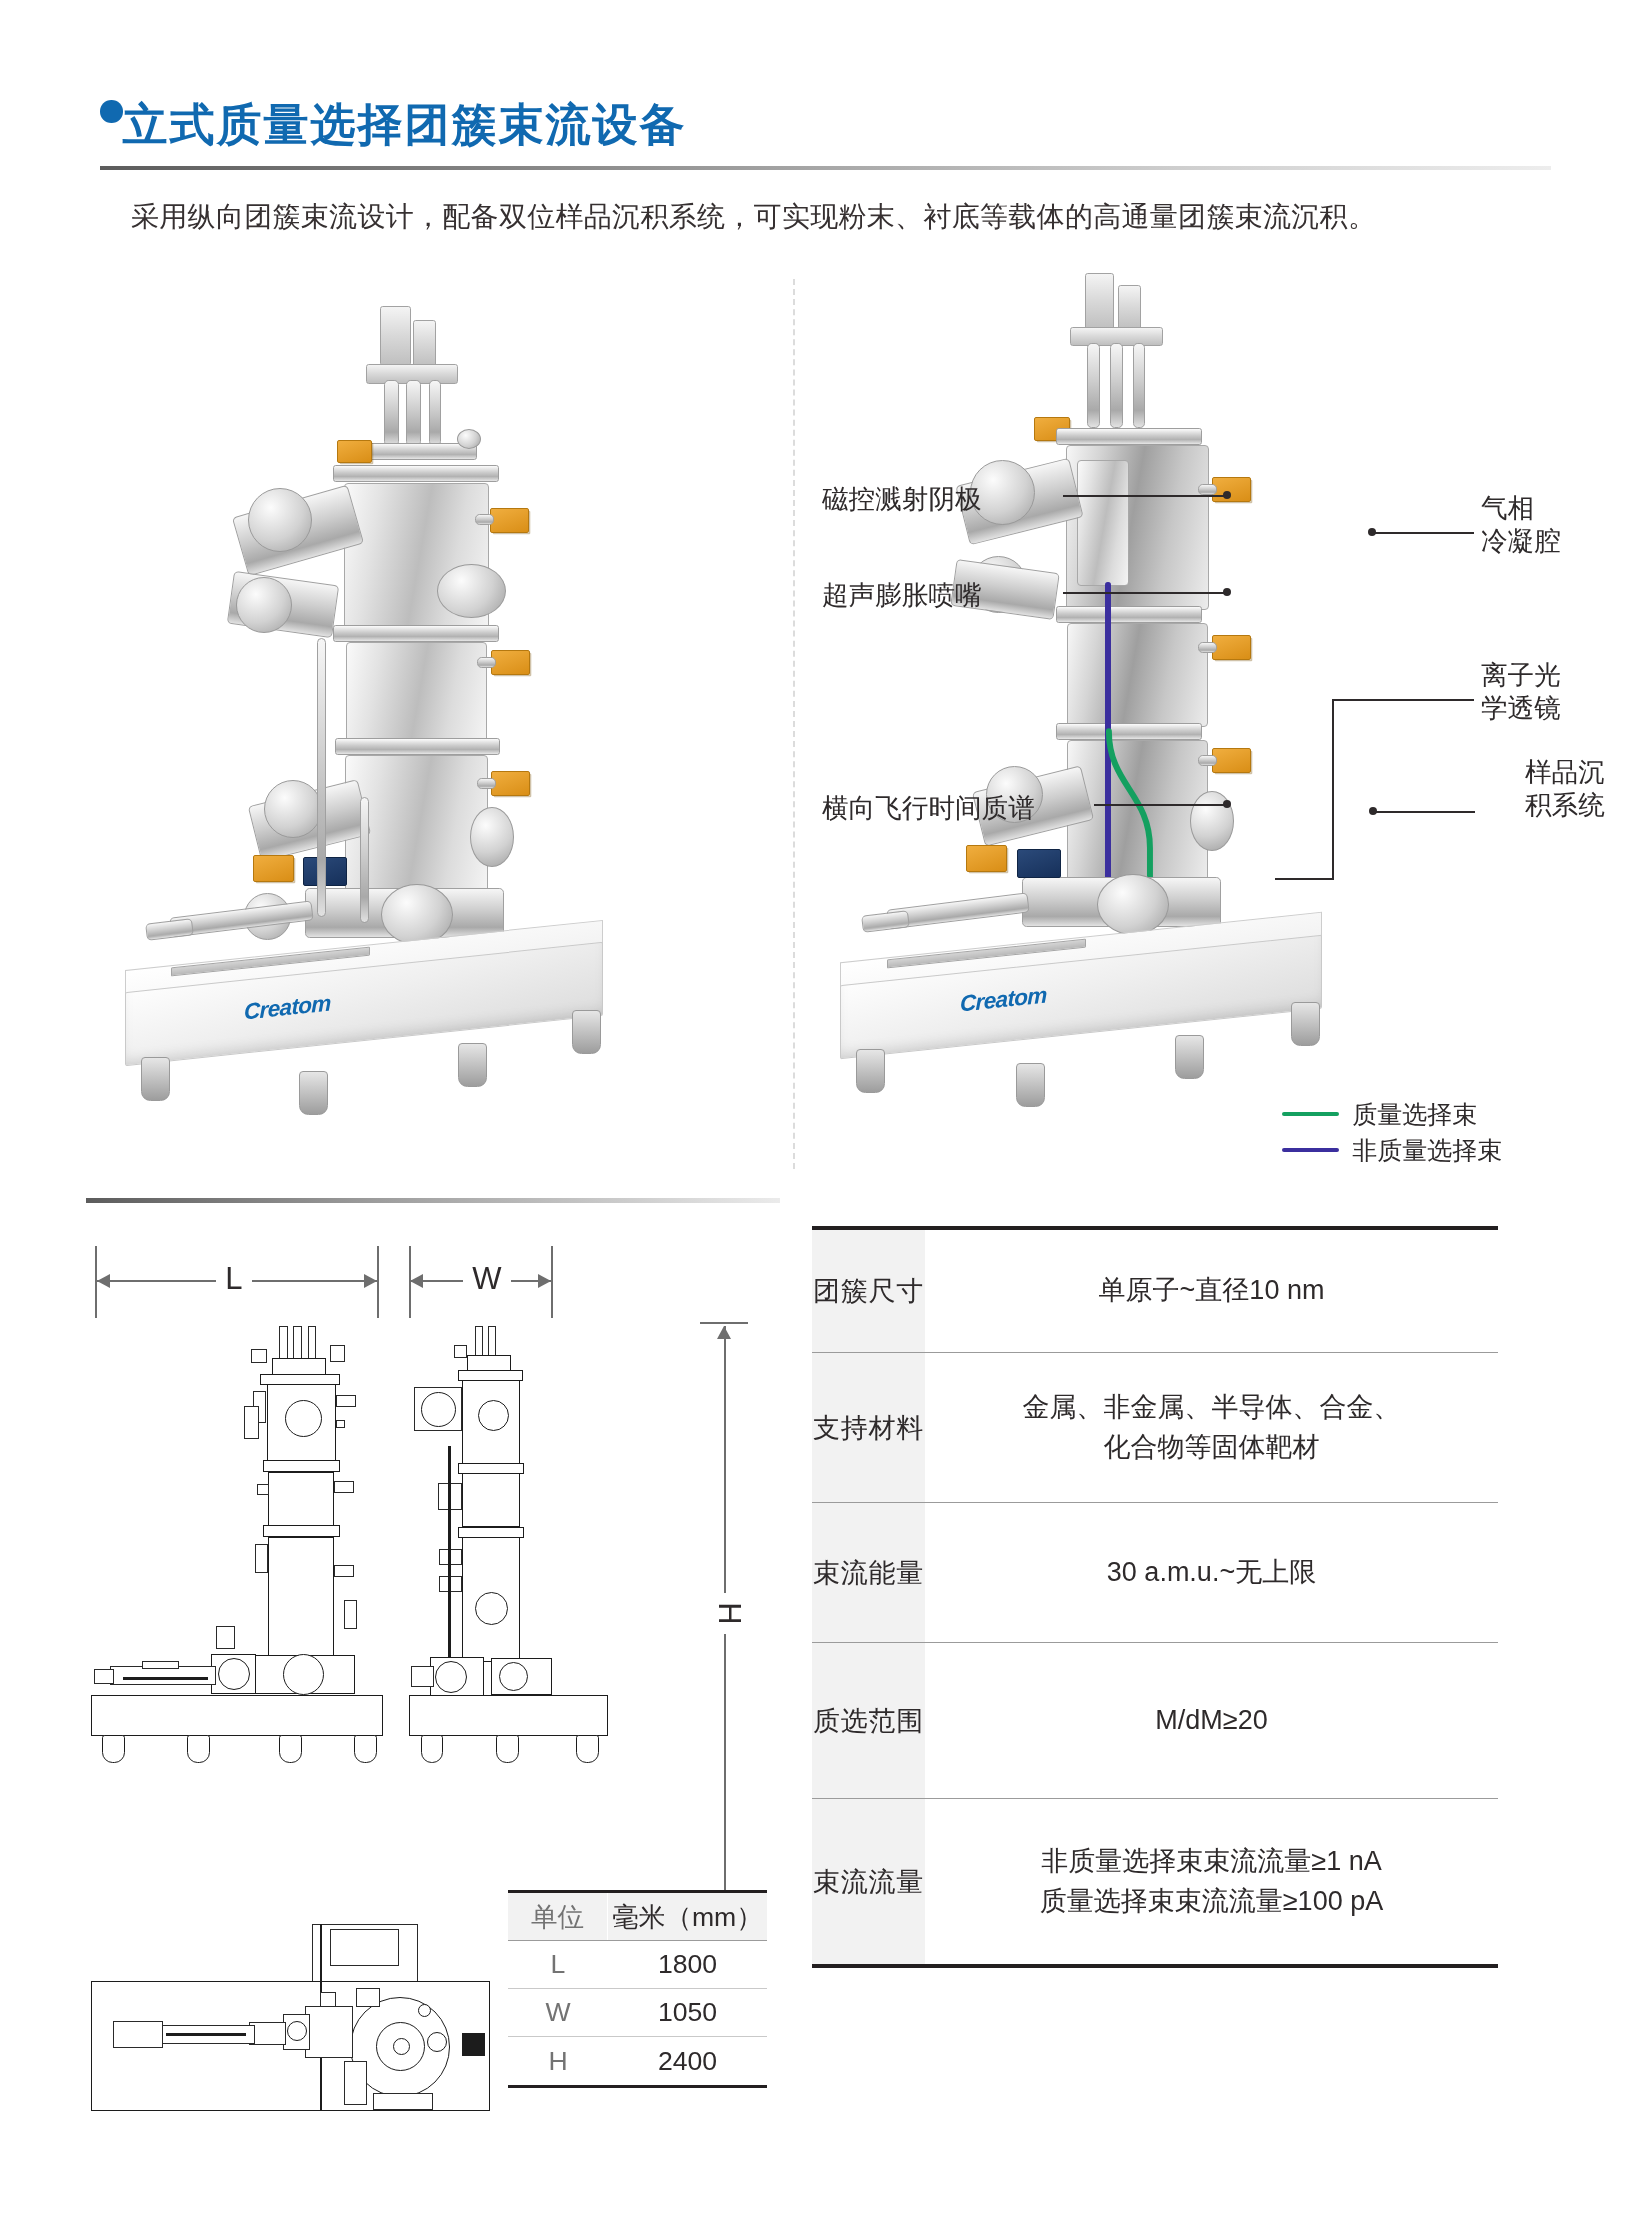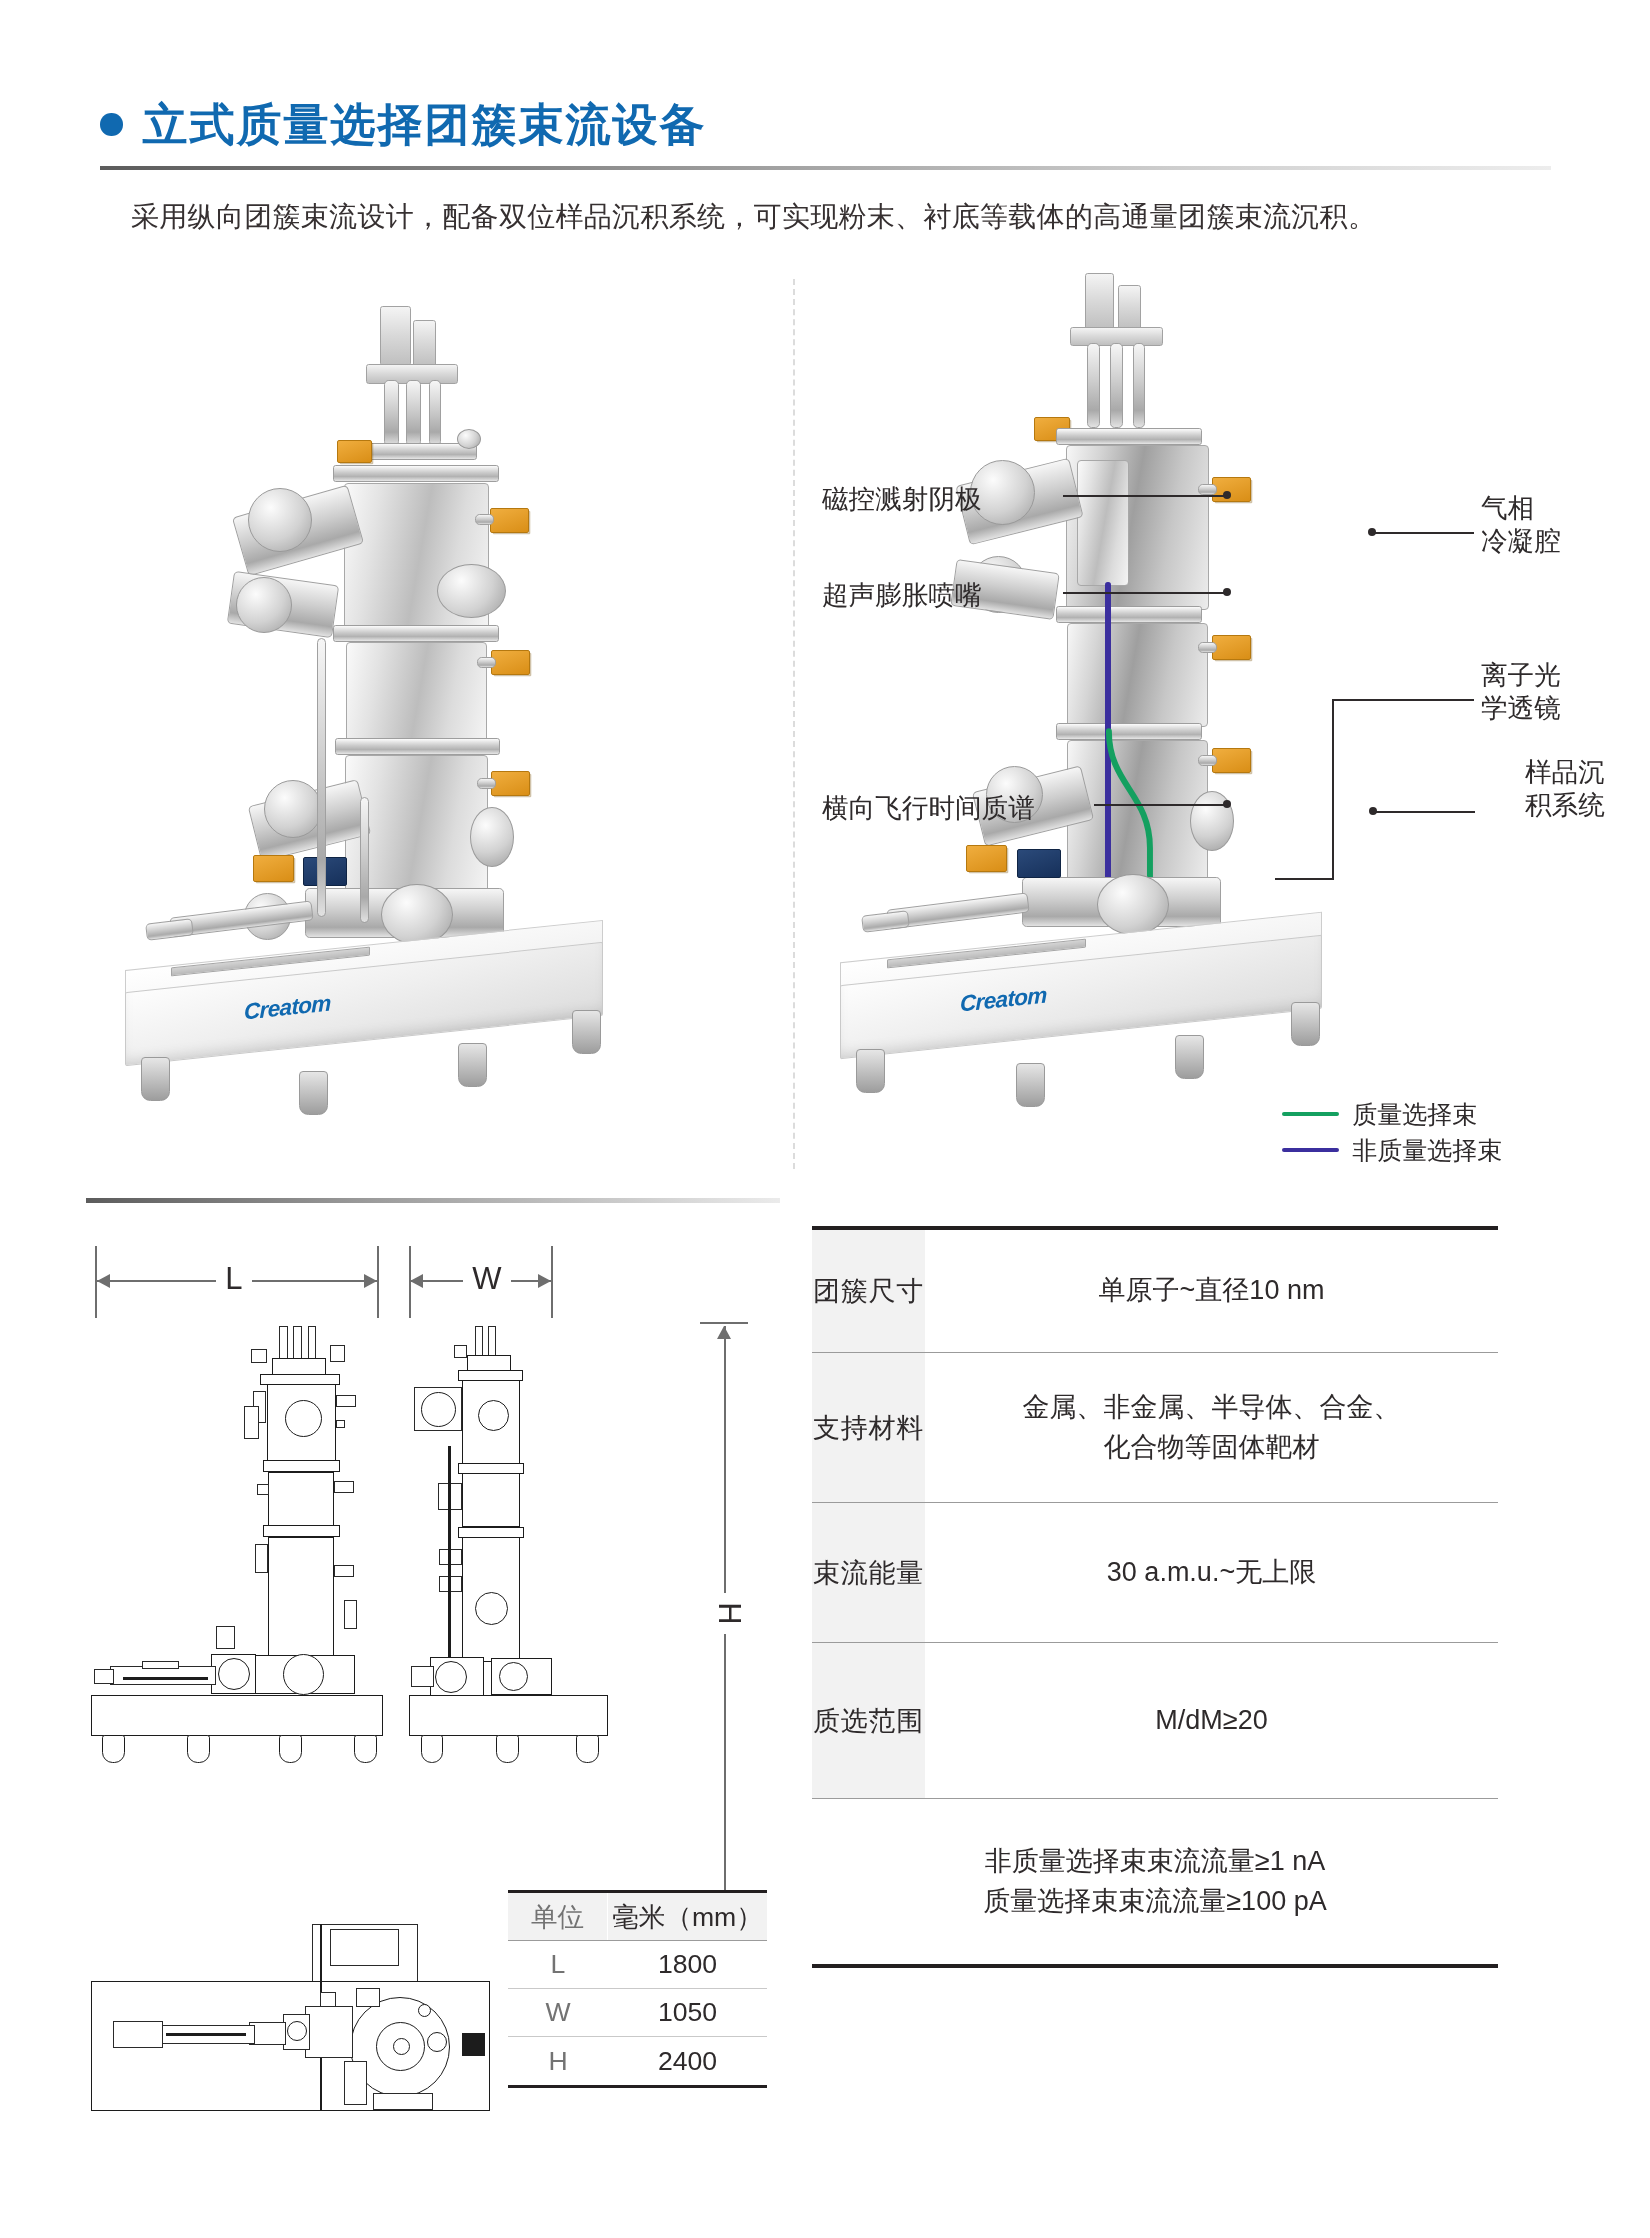--- a/index.html
+++ b/index.html
@@ -6,21 +6,21 @@
   html, body {
     width: 1650px; height: 2239px;
     background: #ffffff;
     font-family: "Liberation Sans", "DejaVu Sans", sans-serif;
     overflow: hidden;
   }
   .page { position: relative; width: 1650px; height: 2239px; background: #fff; }
 
   
   .header { position: absolute; left: 100px; top: 100px; width: 1461px; }
-  .title-row { display: flex; align-items: center; gap: 20px; }
+  .title-row { display: flex; align-items: flex-start; }
   .bullet { width: 22.6px; height: 22.6px; border-radius: 50%; background: #1069b0; flex: 0 0 auto; }
   .title-text {
     font-size: 45px; font-weight: bold; color: #1069b0;
     letter-spacing: 2px; line-height: 1.1; white-space: nowrap;
   }
   .title-rule {
     margin-top: 16px; height: 4.7px; width: 1451px;
     background: linear-gradient(to right, #5c5c5c 0%, #8f8f8f 35%, #cfcfcf 75%, #ededed 100%);
   }
   .subtitle {
@@ -516,19 +516,20 @@
     </div>
     <div class="spec-row" style="min-height:140px;">
       <div class="spec-key">束流能量</div>
       <div class="spec-val">30 a.m.u.~无上限</div>
     </div>
     <div class="spec-row" style="min-height:156px;">
       <div class="spec-key">质选范围</div>
       <div class="spec-val">M/dM≥20</div>
     </div>
     <div class="spec-row" style="min-height:165px;">
+      <div class="spec-key">束流流量</div>
       <div class="spec-val" style="white-space:pre-line;">非质量选择束束流流量≥1 nA
 质量选择束束流流量≥100 pA</div>
     </div>
   </div>
 
 </div>
 
 
 </body></html>

